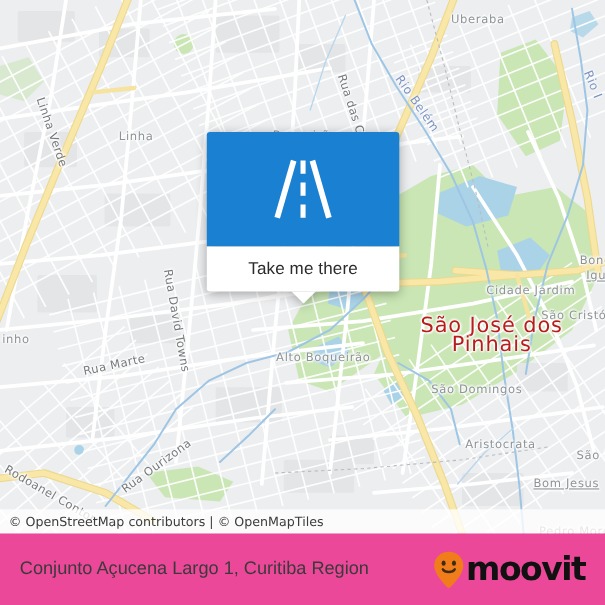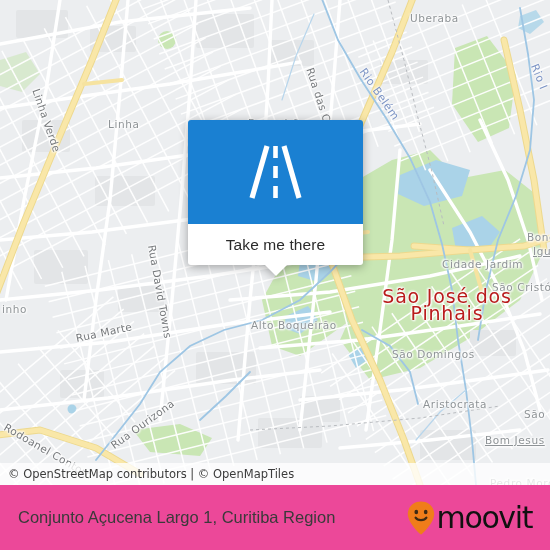--- a/index.html
+++ b/index.html
@@ -97,21 +97,21 @@
     background:#ec4899;
     display:flex;align-items:center;justify-content:space-between;
   }
   #footer-title{
     font-family:"Liberation Sans",sans-serif;
     font-size:16.5px;color:#3a3a3a;padding-left:18px;white-space:nowrap;letter-spacing:0;
   }
   #brand{display:flex;align-items:center;padding-right:18px;}
   #brand-wordmark{
     font-family:"DejaVu Sans",sans-serif;
-    font-size:30px;font-weight:normal;color:#111;letter-spacing:-1.4px;margin-left:1px;
+    font-size:30px;font-weight:bold;color:#111;letter-spacing:-1.4px;margin-left:1px;
   }
 </style>
 </head>
 <body>
 
 <div id="app">
 
   <div id="map">
 
     <svg id="mapsvg" viewBox="0 0 550 485">

